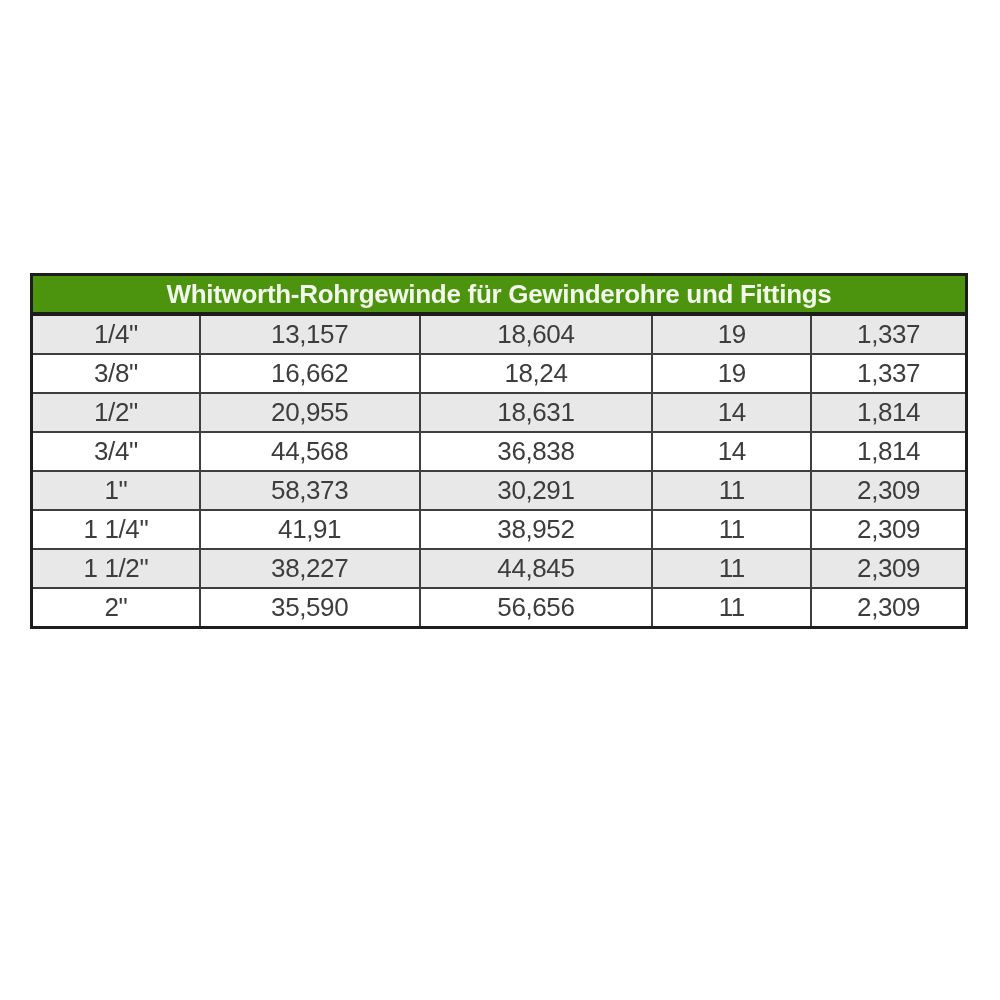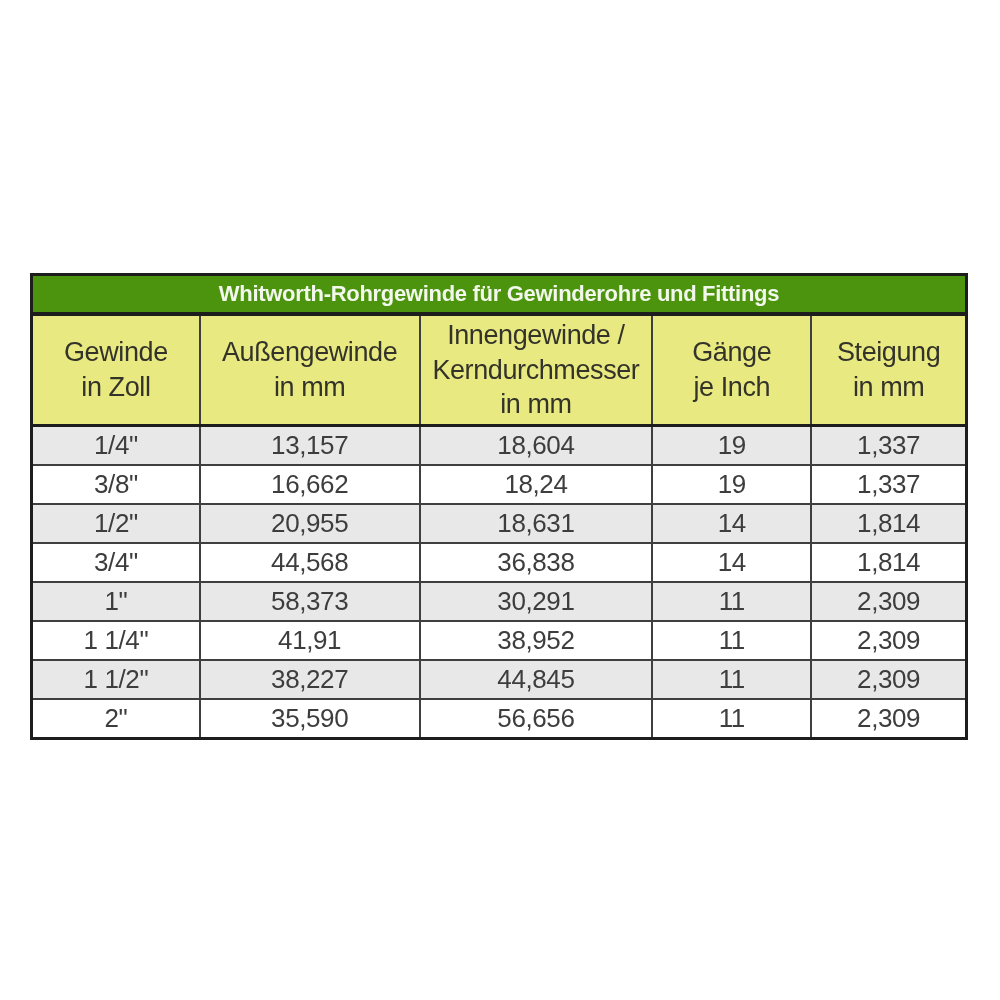--- a/index.html
+++ b/index.html
@@ -38,21 +38,21 @@
   table.spec td, table.spec th {
     border: 2px solid #3f3f3f;
     text-align: center;
     vertical-align: middle;
     padding: 0 4px;
   }
 
   tr.title-row td {
     background: #4d940e;
     color: #f2f8ec;
-    font-size: 22px;
+    font-size: 26px;
     font-weight: bold;
     letter-spacing: -0.3px;
     height: 36px;
     border: 2px solid #1d1d1d;
     border-bottom: 4px solid #1d1d1d;
   }
   tr.header-row th {
     background: #e9e982;
     color: #33332a;
     font-size: 27px;
@@ -83,33 +83,20 @@
       <colgroup>
         <col class="c1">
           <col class="c2">
           <col class="c3">
           <col class="c4">
           <col class="c5">
       </colgroup>
       <tbody>
         <tr class="title-row">
           <td colspan="5">Whitworth-Rohrgewinde für Gewinderohre und Fittings</td>
-        </tr>
-        <tr class="header-row">
-          <th>Gewinde
-in Zoll</th>
-          <th>Außengewinde
-in mm</th>
-          <th>Innengewinde /
-Kerndurchmesser
-in mm</th>
-          <th>Gänge
-je Inch</th>
-          <th>Steigung
-in mm</th>
         </tr>
         <tr class="data-row alt">
           <td>1/4"</td>
           <td>13,157</td>
           <td>18,604</td>
           <td>19</td>
           <td>1,337</td>
         </tr>
         <tr class="data-row">
           <td>3/8"</td>

